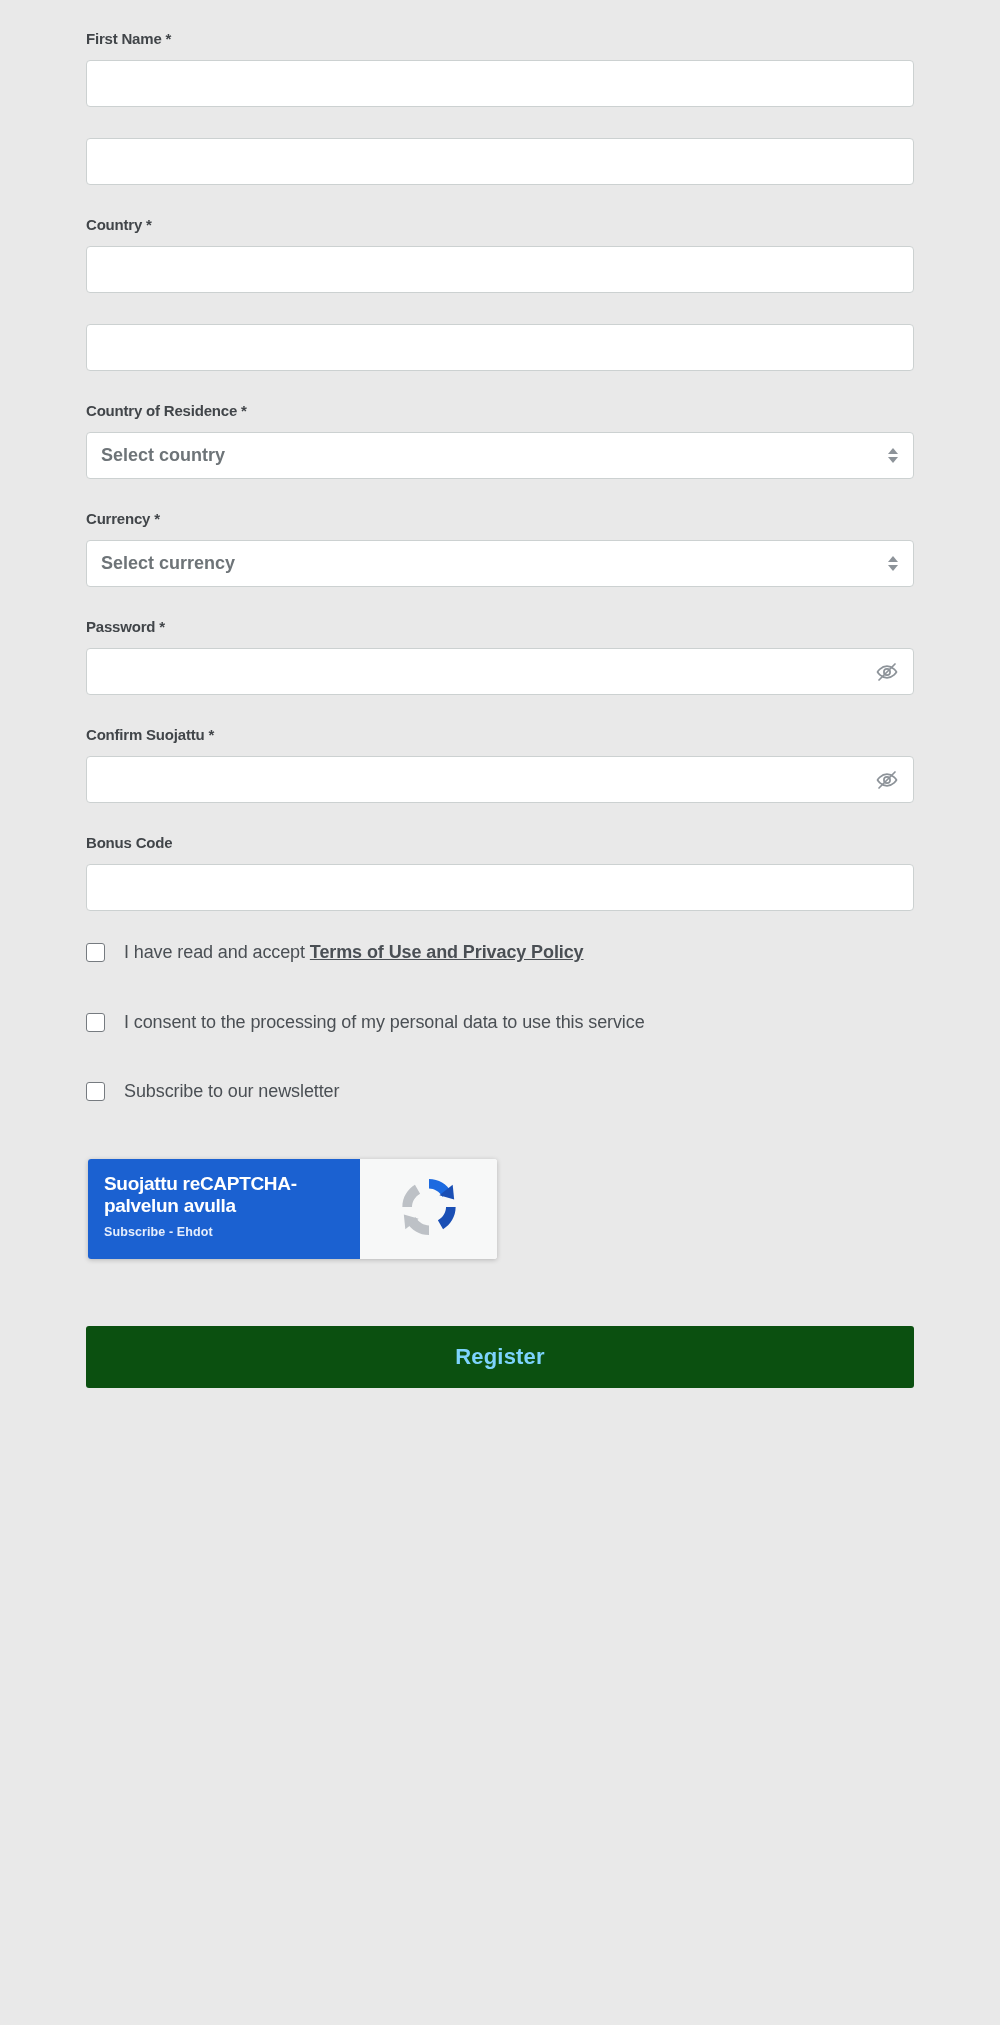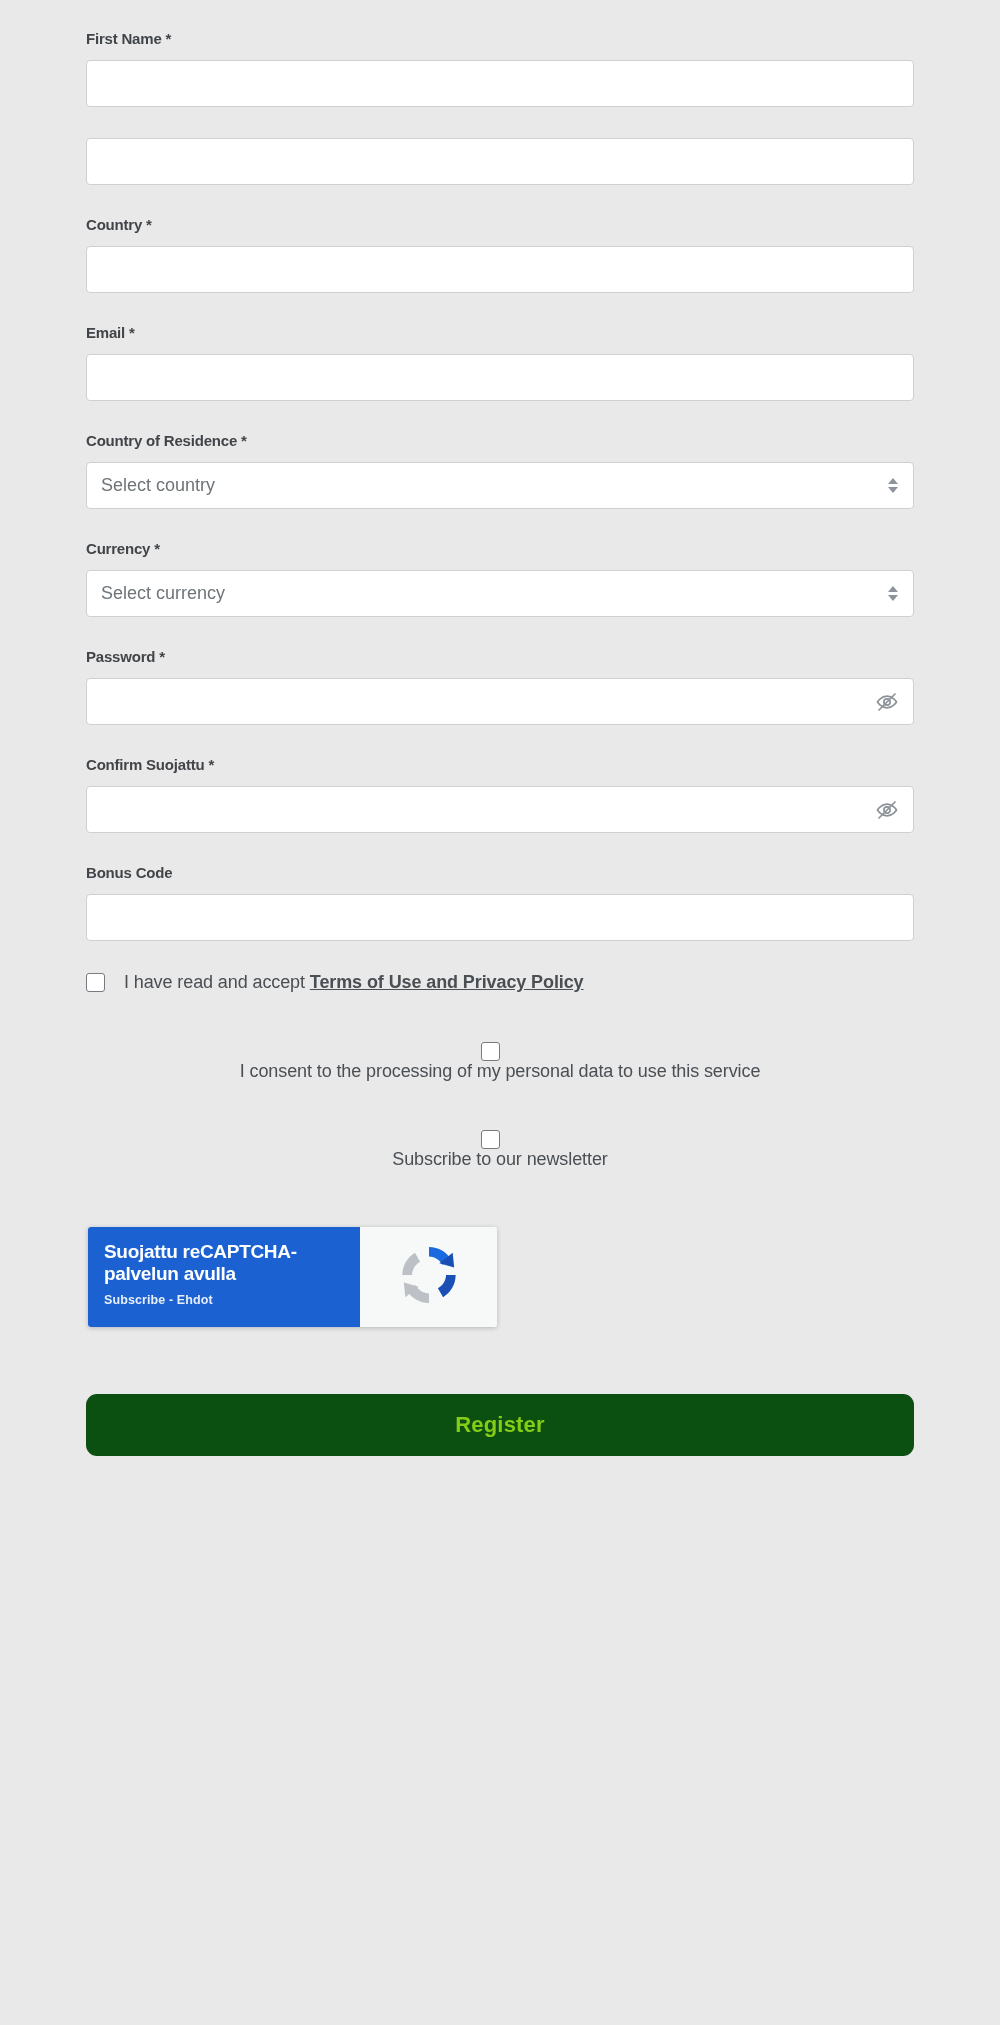--- a/index.html
+++ b/index.html
@@ -76,20 +76,21 @@
     display: flex;
     align-items: center;
     width: 100%;
     height: 47px;
     background: #ffffff;
     border: 1px solid #ccd1d1;
     border-radius: 4px;
     font-size: 18px;
     color: #6e7478;
     padding: 0 40px 0 14px;
+    font-weight: bold;
   }
   .select-arrows {
     position: absolute;
     right: 16px;
     top: 50%;
     transform: translateY(-50%);
     width: 11px;
     height: 20px;
     display: flex;
     flex-direction: column;
@@ -111,21 +112,21 @@
     border-top: 6px solid #8d9399;
   }
 
   .checkbox-row {
     display: flex;
     align-items: center;
     margin-bottom: 0;
     padding: 0;
   }
   .checkbox-block { margin-top: 24px; }
-  .checkbox-block .checkbox-row + .checkbox-row { margin-top: 48px; flex-direction: column; }
+  .checkbox-block .checkbox-row + .checkbox-row { margin-top: 48px; }
   .cbox {
     width: 19px;
     height: 19px;
     min-width: 19px;
     background: #ffffff;
     border: 1.5px solid #767b80;
     border-radius: 3px;
     margin-right: 19px;
     cursor: pointer;
   }
@@ -183,22 +184,22 @@
     justify-content: center;
   }
 
   .register-btn {
     display: block;
     width: 100%;
     height: 62px;
     margin-top: 67px;
     background: #0b5010;
     border: 0;
-    border-radius: 11px;
-    color: #84cc16;
+    border-radius: 3px;
+    color: #7dd3fc;
     font-family: "Liberation Sans", sans-serif;
     font-size: 22px;
     font-weight: bold;
     letter-spacing: 0.2px;
     cursor: pointer;
   }
 </style>
 </head>
 <body>
 
@@ -212,21 +213,20 @@
   <div class="field-group">
     <input class="text-input" type="text" value="" style="">
   </div>
 
   <div class="field-group">
     <label class="field-label">Country *</label>
     <input class="text-input" type="text" value="" style="">
   </div>
 
   <div class="field-group">
-    <label class="field-label">Email *</label>
     <input class="text-input" type="text" value="" style="">
   </div>
 
   <div class="field-group">
     <label class="field-label">Country of Residence *</label>
     <div class="select-shell">
       <div class="select-box">
         <span>Select country</span>
       </div>
       <span class="select-arrows">

